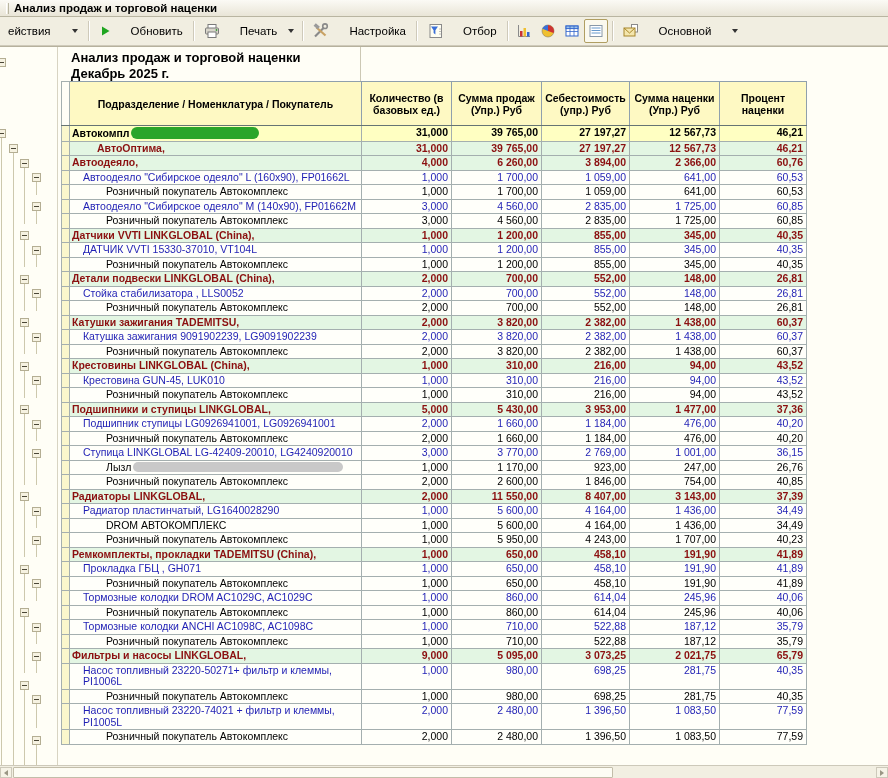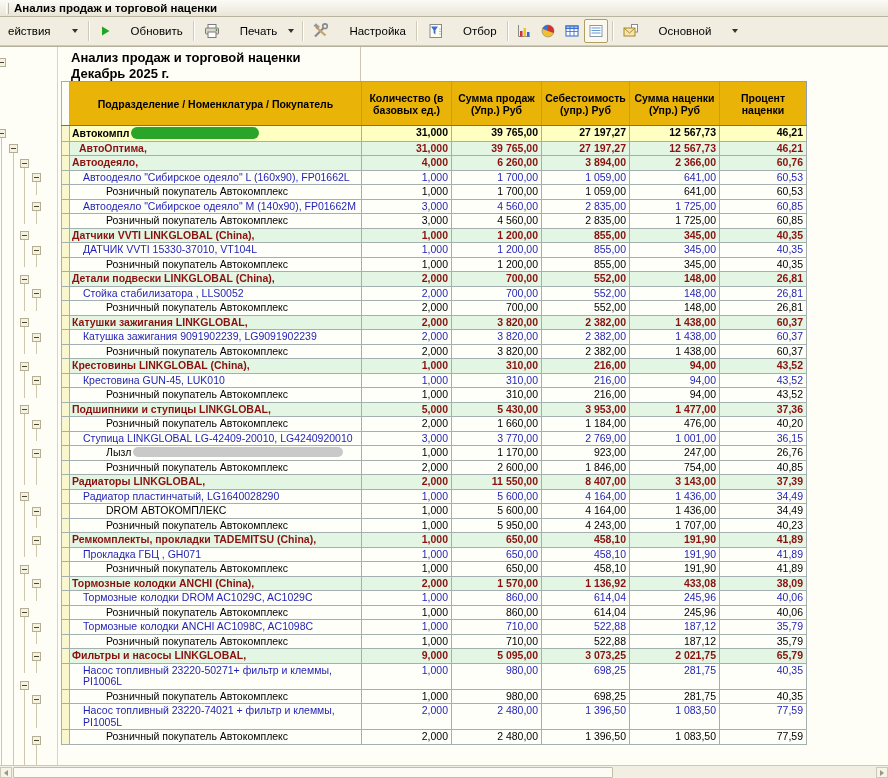--- a/index.html
+++ b/index.html
@@ -63,36 +63,36 @@
     font-size:13px; line-height:15.5px; font-weight:bold; color:#000;
   }
 
   table.rep {
     margin-left:3px; border-collapse:collapse; table-layout:fixed;
     width:745px; font-size:10.5px; border:1px solid #667474;
   }
   col.c-stub{width:8px;} col.c-name{width:292px;}
   col.c2{width:90px;} col.c3{width:90px;} col.c4{width:88px;} col.c5{width:90px;} col.c6{width:87px;}
   th.hdr {
-    background:#eab308; font-weight:bold; text-align:center; vertical-align:middle;
+    background:#fef9c3; font-weight:bold; text-align:center; vertical-align:middle;
     font-size:10.5px; line-height:12px; padding:2px 1px; color:#000;
     border:1px solid #8fa0ad; border-bottom:1px solid #667474;
     overflow-wrap:break-word; height:44px;
   }
   th.stub-h { background:#fffef6; border:1px solid #a4afaf; border-bottom:1px solid #667474; }
   td { border:1px solid #a4afaf; }
   tr.datarow { height:14.5px; }
   td.stub { background:#faf7cc !important; padding:0; }
   td.name { padding:0; vertical-align:top; }
   td.num { text-align:right; padding:1px 3px 1px 1px; white-space:nowrap; line-height:11.5px; vertical-align:top; }
   .ni { display:flex; align-items:center; min-height:12px; }
   .sp { flex:none; border-right:1px solid #a8b2b2; }
   .txt { flex:1; padding:1px 2px; line-height:11.5px; white-space:nowrap; overflow:hidden; }
   tr.wrapr .txt { white-space:normal; }
-  tr.l1 .txt { padding-left:9px; }
+  tr.l1 .txt { padding-left:27px; }
   tr.l2 .txt { padding-left:2px; }
   tr.l0 .txt { padding-left:2px; }
   tr.l3 .txt, tr.l4 .txt { padding-left:3px; }
 
   tr.r0 td { font-weight:bold; color:#000; background:#ffffc2; }
   tr.rg td { font-weight:bold; color:#8b1010; background:#e3f6e3; }
   tr.ri td { color:#1f1fb4; background:#fffffa; }
   tr.rb td { color:#000; background:#fffffa; }
 
   .blob { display:inline-block; }
@@ -529,21 +529,21 @@
               <td class="num">2,000</td>
               <td class="num">700,00</td>
               <td class="num">552,00</td>
               <td class="num">148,00</td>
               <td class="num">26,81</td>
             </tr>
             <tr class="datarow rg l2">
               <td class="stub"></td>
               <td class="name">
                 <div class="ni">
-                  <div class="txt">Катушки зажигания LINKGLOBAL,</div>
+                  <div class="txt">Катушки зажигания TADEMITSU,</div>
                 </div>
               </td>
               <td class="num">2,000</td>
               <td class="num">3 820,00</td>
               <td class="num">2 382,00</td>
               <td class="num">1 438,00</td>
               <td class="num">60,37</td>
             </tr>
             <tr class="datarow ri l3">
               <td class="stub"></td>
@@ -620,20 +620,34 @@
                 <div class="ni">
                   <div class="txt">Подшипники и ступицы LINKGLOBAL,</div>
                 </div>
               </td>
               <td class="num">5,000</td>
               <td class="num">5 430,00</td>
               <td class="num">3 953,00</td>
               <td class="num">1 477,00</td>
               <td class="num">37,36</td>
             </tr>
+            <tr class="datarow ri l3">
+              <td class="stub"></td>
+              <td class="name">
+                <div class="ni">
+                  <div class="sp" style="width: 10px;"></div>
+                  <div class="txt">Подшипник ступицы LG0926941001, LG0926941001</div>
+                </div>
+              </td>
+              <td class="num">2,000</td>
+              <td class="num">1 660,00</td>
+              <td class="num">1 184,00</td>
+              <td class="num">476,00</td>
+              <td class="num">40,20</td>
+            </tr>
             <tr class="datarow rb l4">
               <td class="stub"></td>
               <td class="name">
                 <div class="ni">
                   <div class="sp" style="width: 33px;"></div>
                   <div class="txt">Розничный покупатель Автокомплекс</div>
                 </div>
               </td>
               <td class="num">2,000</td>
               <td class="num">1 660,00</td>
@@ -772,33 +786,20 @@
                   <div class="sp" style="width: 33px;"></div>
                   <div class="txt">Розничный покупатель Автокомплекс</div>
                 </div>
               </td>
               <td class="num">1,000</td>
               <td class="num">650,00</td>
               <td class="num">458,10</td>
               <td class="num">191,90</td>
               <td class="num">41,89</td>
             </tr>
-            <tr class="datarow rg l2">
-              <td class="stub"></td>
-              <td class="name">
-                <div class="ni">
-                  <div class="txt">Тормозные колодки ANCHI (China),</div>
-                </div>
-              </td>
-              <td class="num">2,000</td>
-              <td class="num">1 570,00</td>
-              <td class="num">1 136,92</td>
-              <td class="num">433,08</td>
-              <td class="num">38,09</td>
-            </tr>
             <tr class="datarow ri l3">
               <td class="stub"></td>
               <td class="name">
                 <div class="ni">
                   <div class="sp" style="width: 10px;"></div>
                   <div class="txt">Тормозные колодки DROM AC1029C, AC1029C</div>
                 </div>
               </td>
               <td class="num">1,000</td>
               <td class="num">860,00</td>

